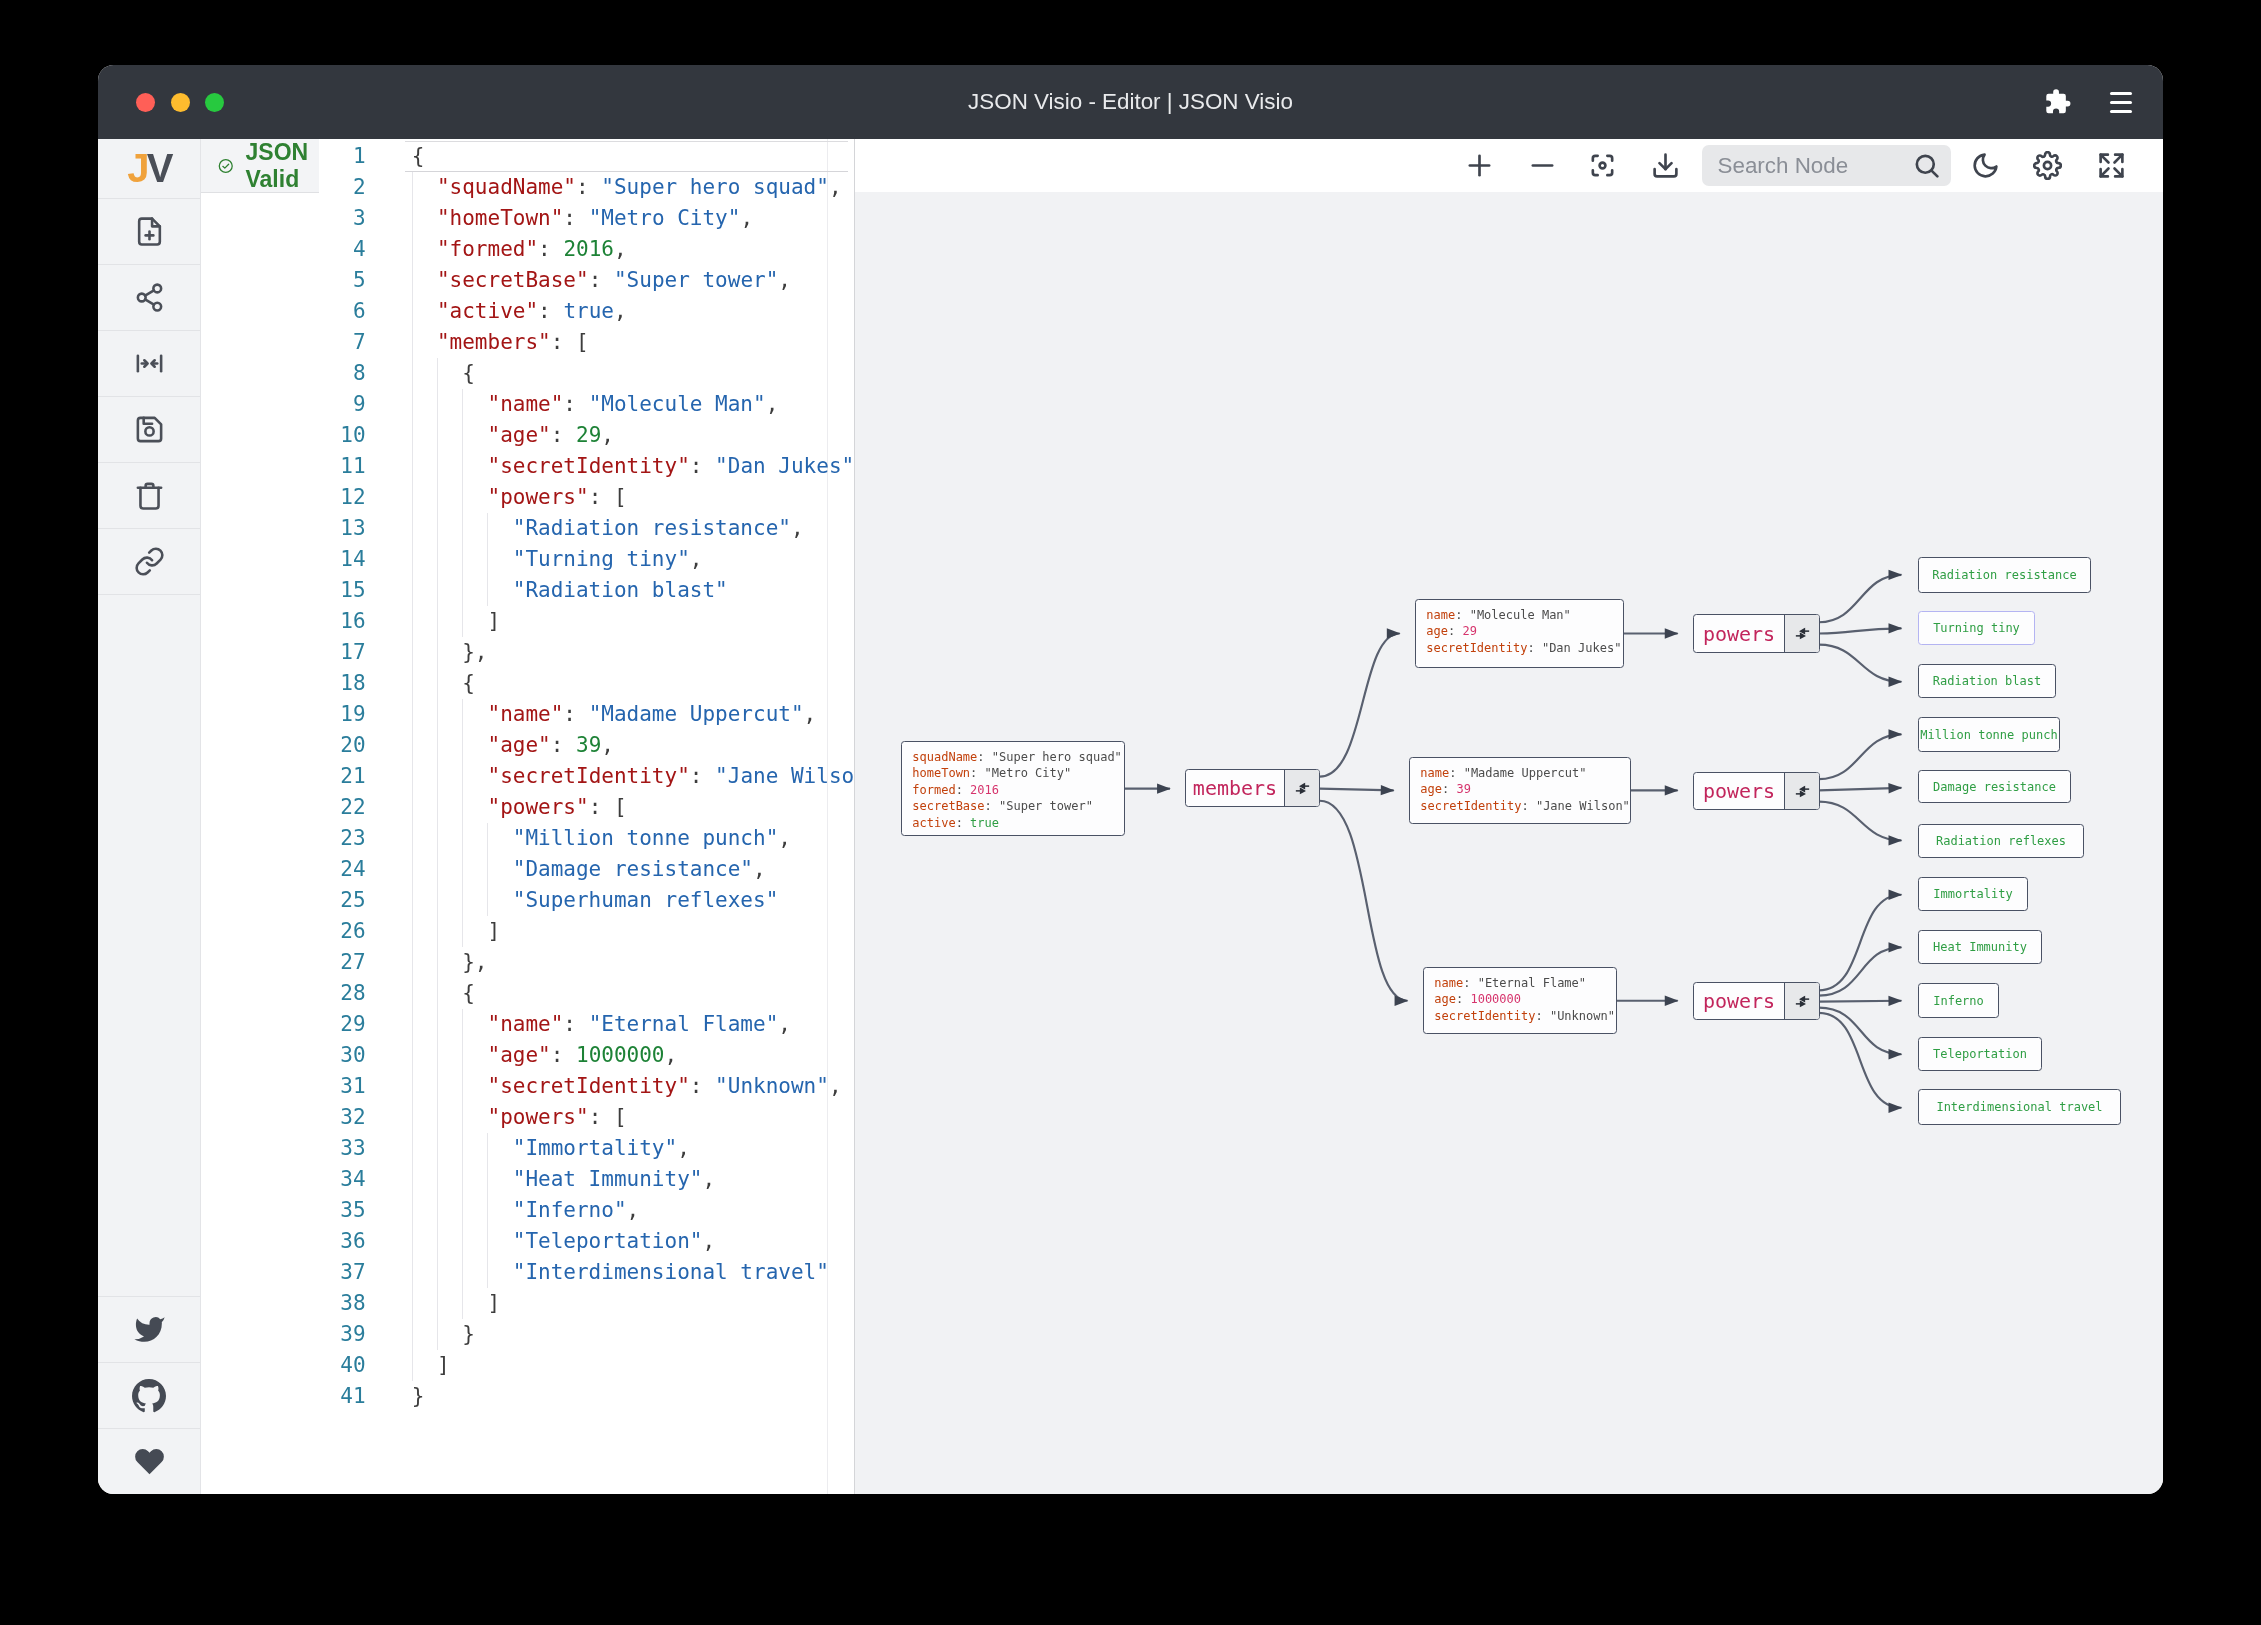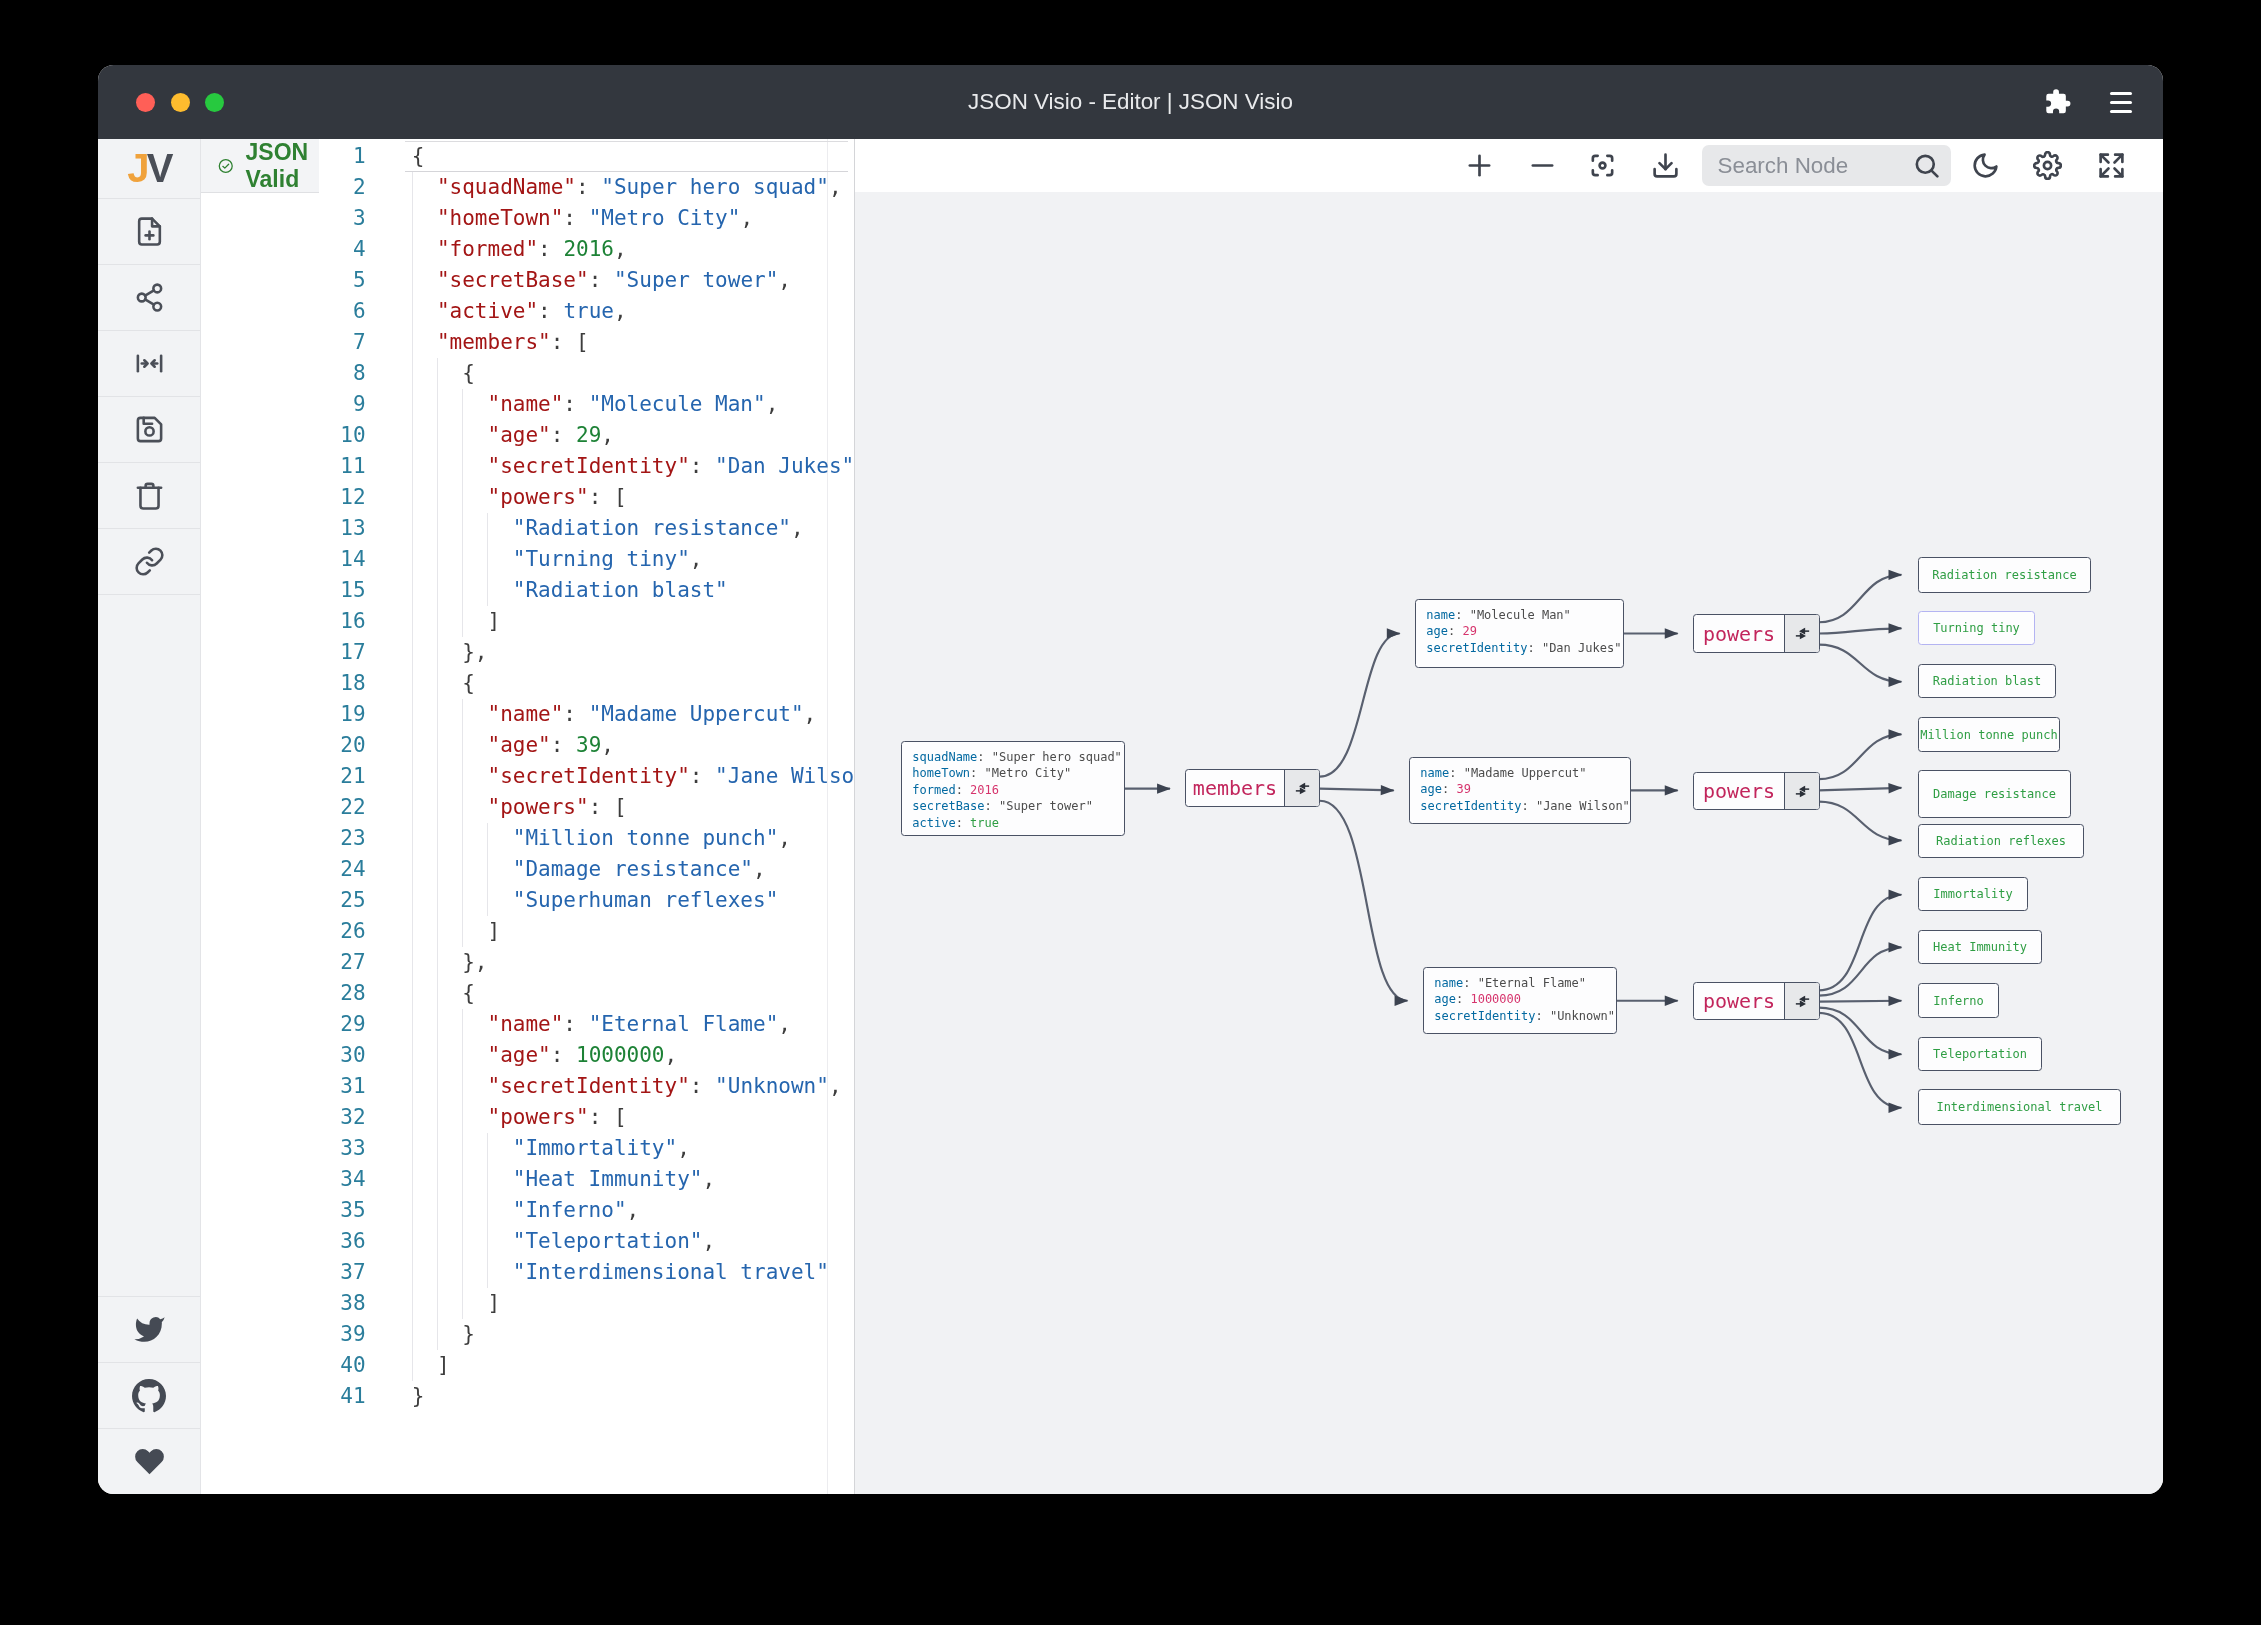--- a/index.html
+++ b/index.html
@@ -55,21 +55,21 @@
   .searchbox{position:absolute;left:847px;top:6px;width:249px;height:41px;}
   .searchbox input{width:100%;height:100%;box-sizing:border-box;background:#e7e8ea;border:none;outline:none;
        border-radius:6.9px;padding:0 48px 0 15.5px;font-size:22.4px;color:#333;font-family:"Liberation Sans",sans-serif;}
   .searchbox input::placeholder{color:#8a8e96;}
   .searchbox .mag{position:absolute;right:10.3px;top:6px;}
   .canvas{flex:1;position:relative;}
   .edges{position:absolute;inset:0;width:100%;height:100%;}
   .gnode{position:absolute;background:#fdfdfe;border:1.7px solid #4a5264;border-radius:3.4px;box-sizing:border-box;
          font-family:"DejaVu Sans Mono","Liberation Mono",monospace;cursor:pointer;}
   .gnode .rows{padding:6.9px 10.3px;font-size:12px;line-height:16.4px;white-space:pre;}
-  .gk{color:#0369a1;} .gp{color:#4a4a4a;} .gs{color:#4c4c4c;} .gn{color:#d6336c;} .gb{color:#2f9e44;}
+  .gk{color:#c2410c;} .gp{color:#4a4a4a;} .gs{color:#4c4c4c;} .gn{color:#d6336c;} .gb{color:#2f9e44;}
   .gnode.parent{display:flex;align-items:stretch;padding:0;}
   .gnode.parent .plabel{flex:1;display:flex;align-items:center;justify-content:center;
         color:#c2255c;font-size:20px;}
   .gnode.parent .picon{width:34px;flex:0 0 34px;background:#e7e8ea;border-left:1.7px solid #4a5264;
         display:flex;align-items:center;justify-content:center;border-radius:0 1.7px 1.7px 0;}
   .gnode.leaf{display:flex;align-items:center;justify-content:center;color:#2f9e44;font-size:12px;white-space:nowrap;}
   .gnode.leaf.sel{border-color:#b4b4f2;}
 </style>
 </head>
 <body>
@@ -360,21 +360,21 @@
                 <g stroke="#2b2f38" stroke-width="1.6" fill="#2b2f38">
                   <line x1="3" y1="12.5" x2="8" y2="12.5"></line>
                   <path d="M8 10.3 L12 12.5 L8 14.7 z"></path>
                   <line x1="17" y1="7.5" x2="12" y2="7.5"></line>
                   <path d="M12 5.3 L8 7.5 L12 9.7 z"></path>
                 </g>
               </svg>
             </span>
           </div>
           <div class="gnode leaf" style="left: 1063px; top: 525px; width: 142px; height: 35px;">Million tonne punch</div>
-          <div class="gnode leaf" style="left: 1063px; top: 578px; width: 153px; height: 48px;">Damage resistance</div>
+          <div class="gnode leaf" style="left: 1063px; top: 578px; width: 153px; height: 33px;">Damage resistance</div>
           <div class="gnode leaf" style="left: 1063px; top: 632px; width: 166px; height: 34px;">Radiation reflexes</div>
           <div class="gnode" style="left: 568px; top: 775px; width: 194px; height: 67px;">
             <div class="rows"><div><span class="gk">name</span><span class="gp">: </span><span class="gs">"Eternal Flame"</span></div><div><span class="gk">age</span><span class="gp">: </span><span class="gn">1000000</span></div><div><span class="gk">secretIdentity</span><span class="gp">: </span><span class="gs">"Unknown"</span></div></div>
           </div>
           <div class="gnode parent" style="left: 838px; top: 790px; width: 127px; height: 38px;">
             <span class="plabel">powers</span>
             <span class="picon">
               <svg width="19" height="19" viewBox="0 0 20 20">
                 <g stroke="#2b2f38" stroke-width="1.6" fill="#2b2f38">
                   <line x1="3" y1="12.5" x2="8" y2="12.5"></line>

